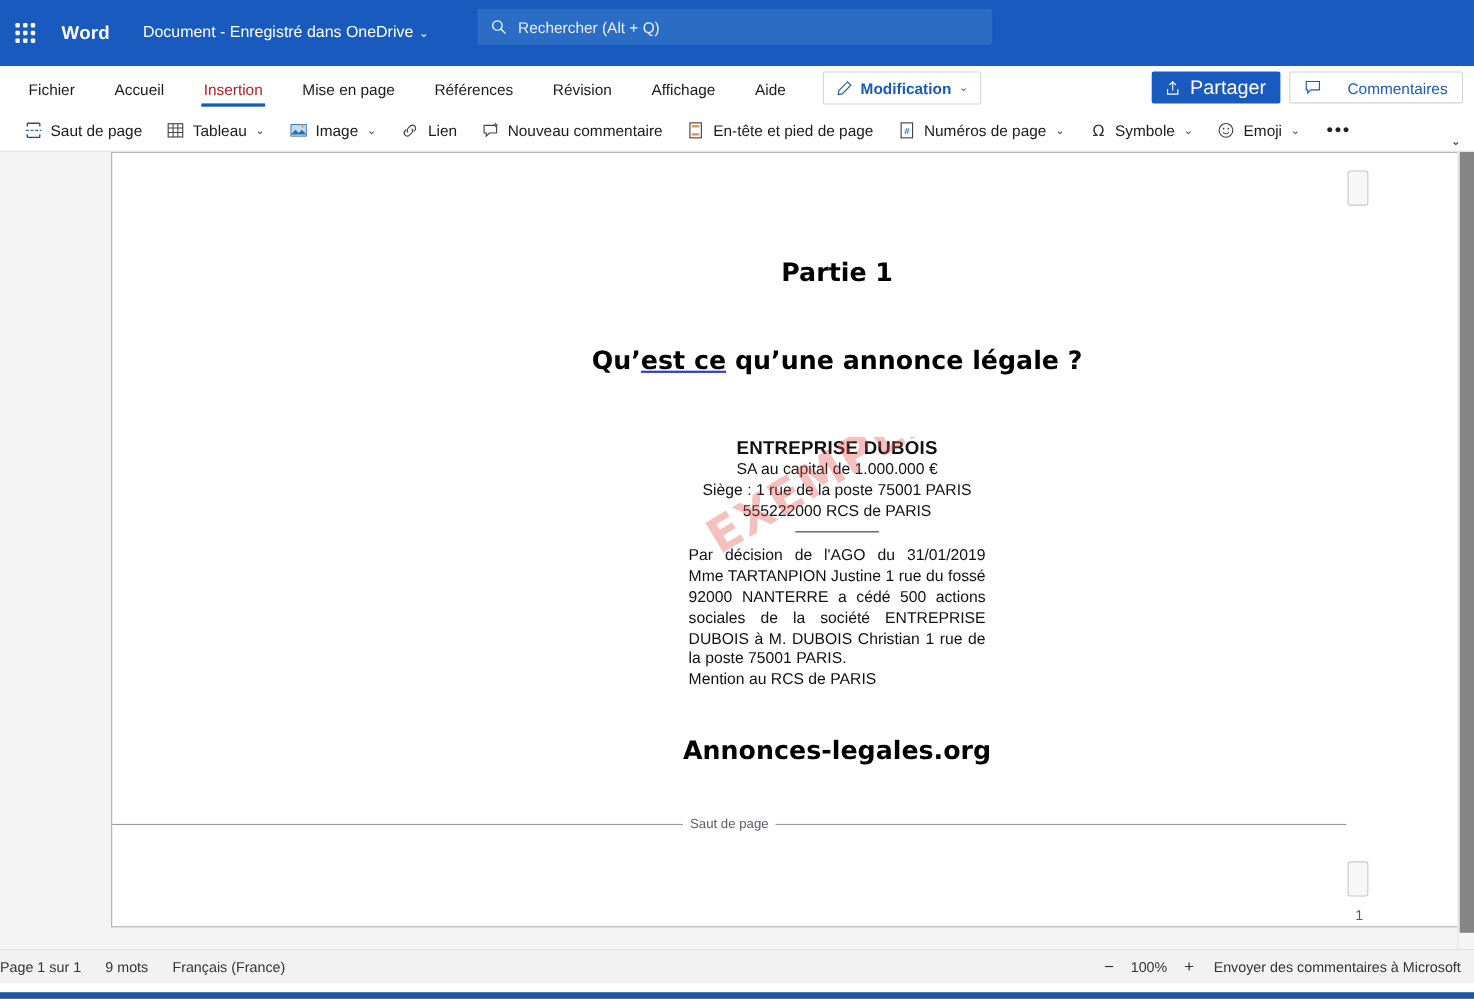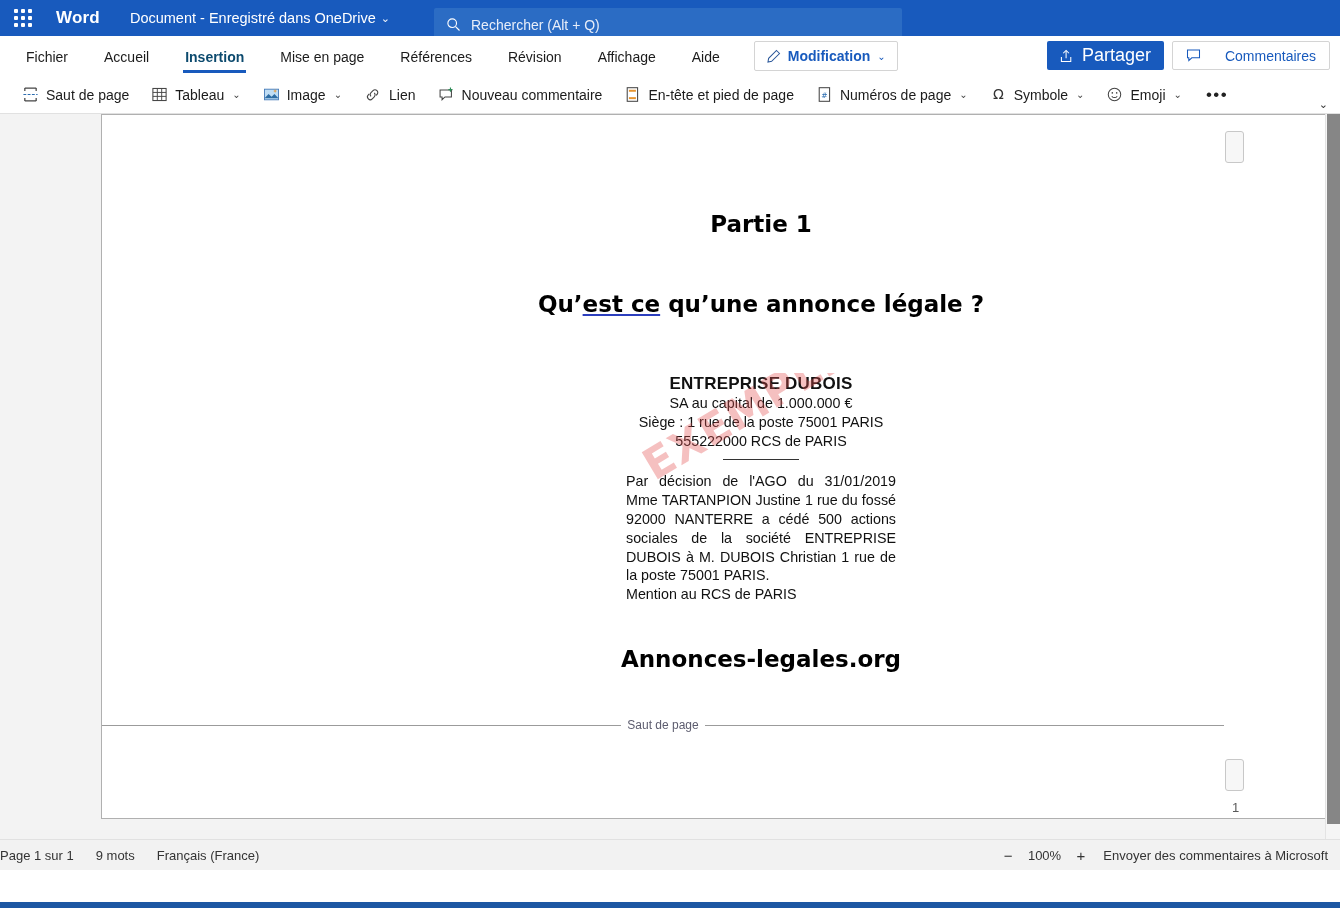--- a/index.html
+++ b/index.html
@@ -6,21 +6,21 @@
   html, body {
     margin: 0; padding: 0;
     width: 1340px; height: 908px;
     overflow: hidden;
     font-family: "Liberation Sans", sans-serif;
     background: #ffffff;
   }
 
   
   .titlebar {
-    height: 36px;
+    height: 60px;
     background: #185ABD;
     display: flex;
     align-items: center;
     color: #ffffff;
     position: relative;
   }
   .waffle {
     width: 26px; height: 26px;
     margin-left: 10px; margin-right: 8px;
     display: grid;
@@ -73,21 +73,21 @@
   }
   .tab {
     font-size: 14px;
     color: #1b1b1b;
     padding: 6px 13px 5px 13px;
     margin: 0 5px;
     cursor: pointer;
     position: relative;
     white-space: nowrap;
   }
-  .tab.active { color: #0c4a6e; font-weight: 700; }
+  .tab.active { color: #b91c1c; font-weight: 400; }
   .tab.active::after {
     content: "";
     position: absolute;
     left: 11px; right: 11px; bottom: -3px;
     height: 2.5px;
     background: #185ABD;
   }
   .modif-btn {
     margin-left: 16px;
     border: 1px solid #d4d4d4;

